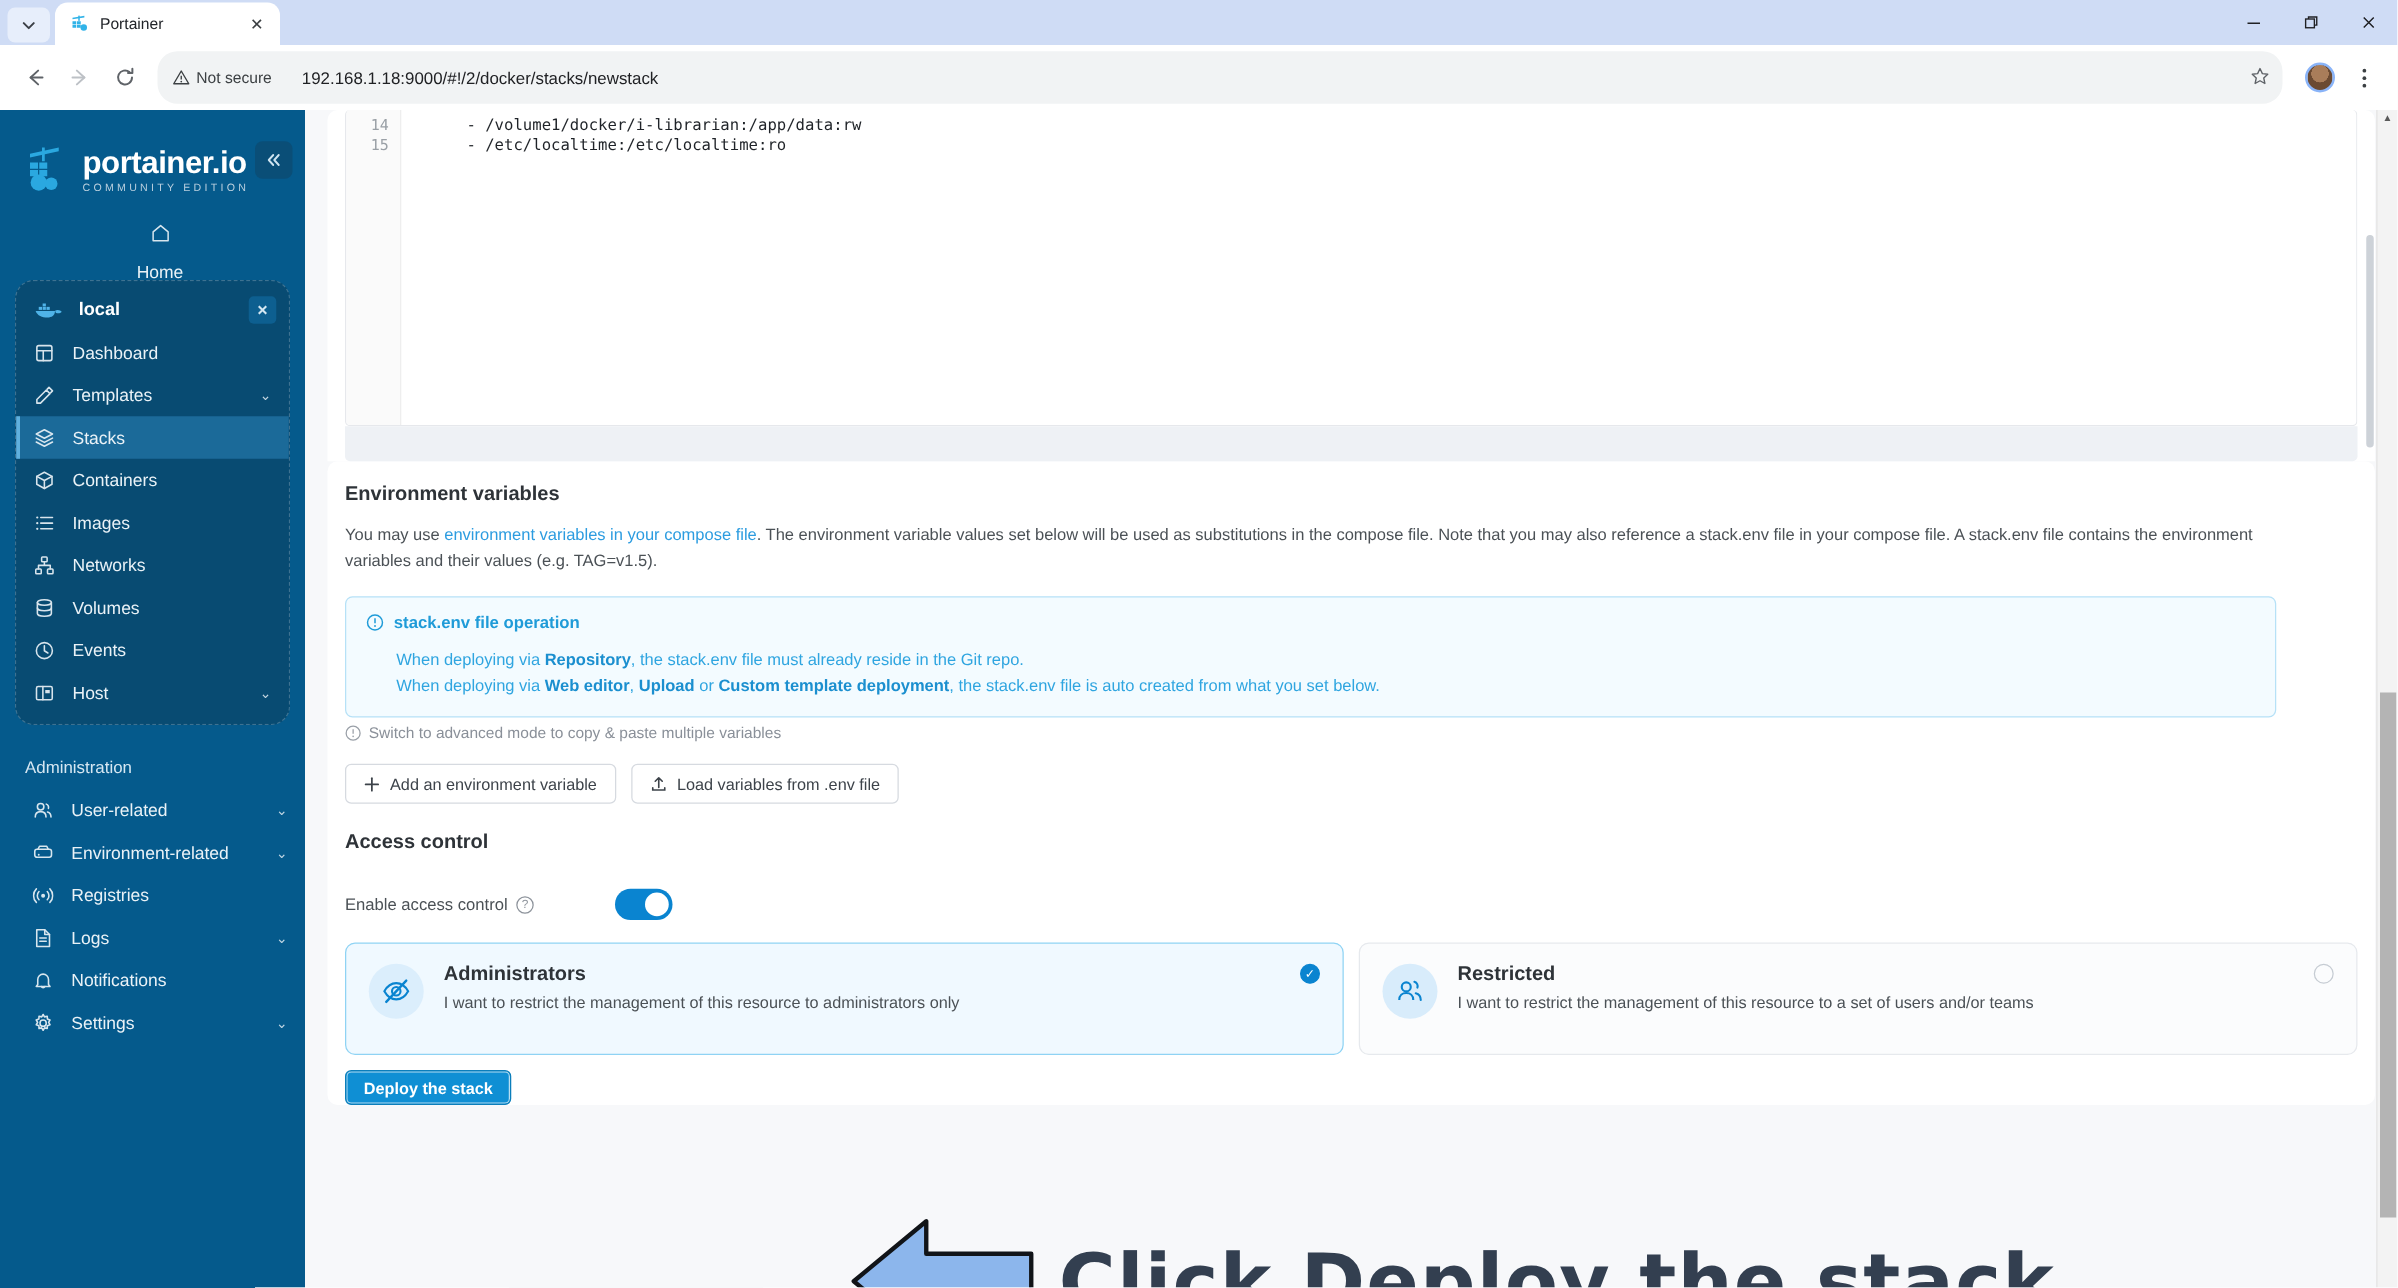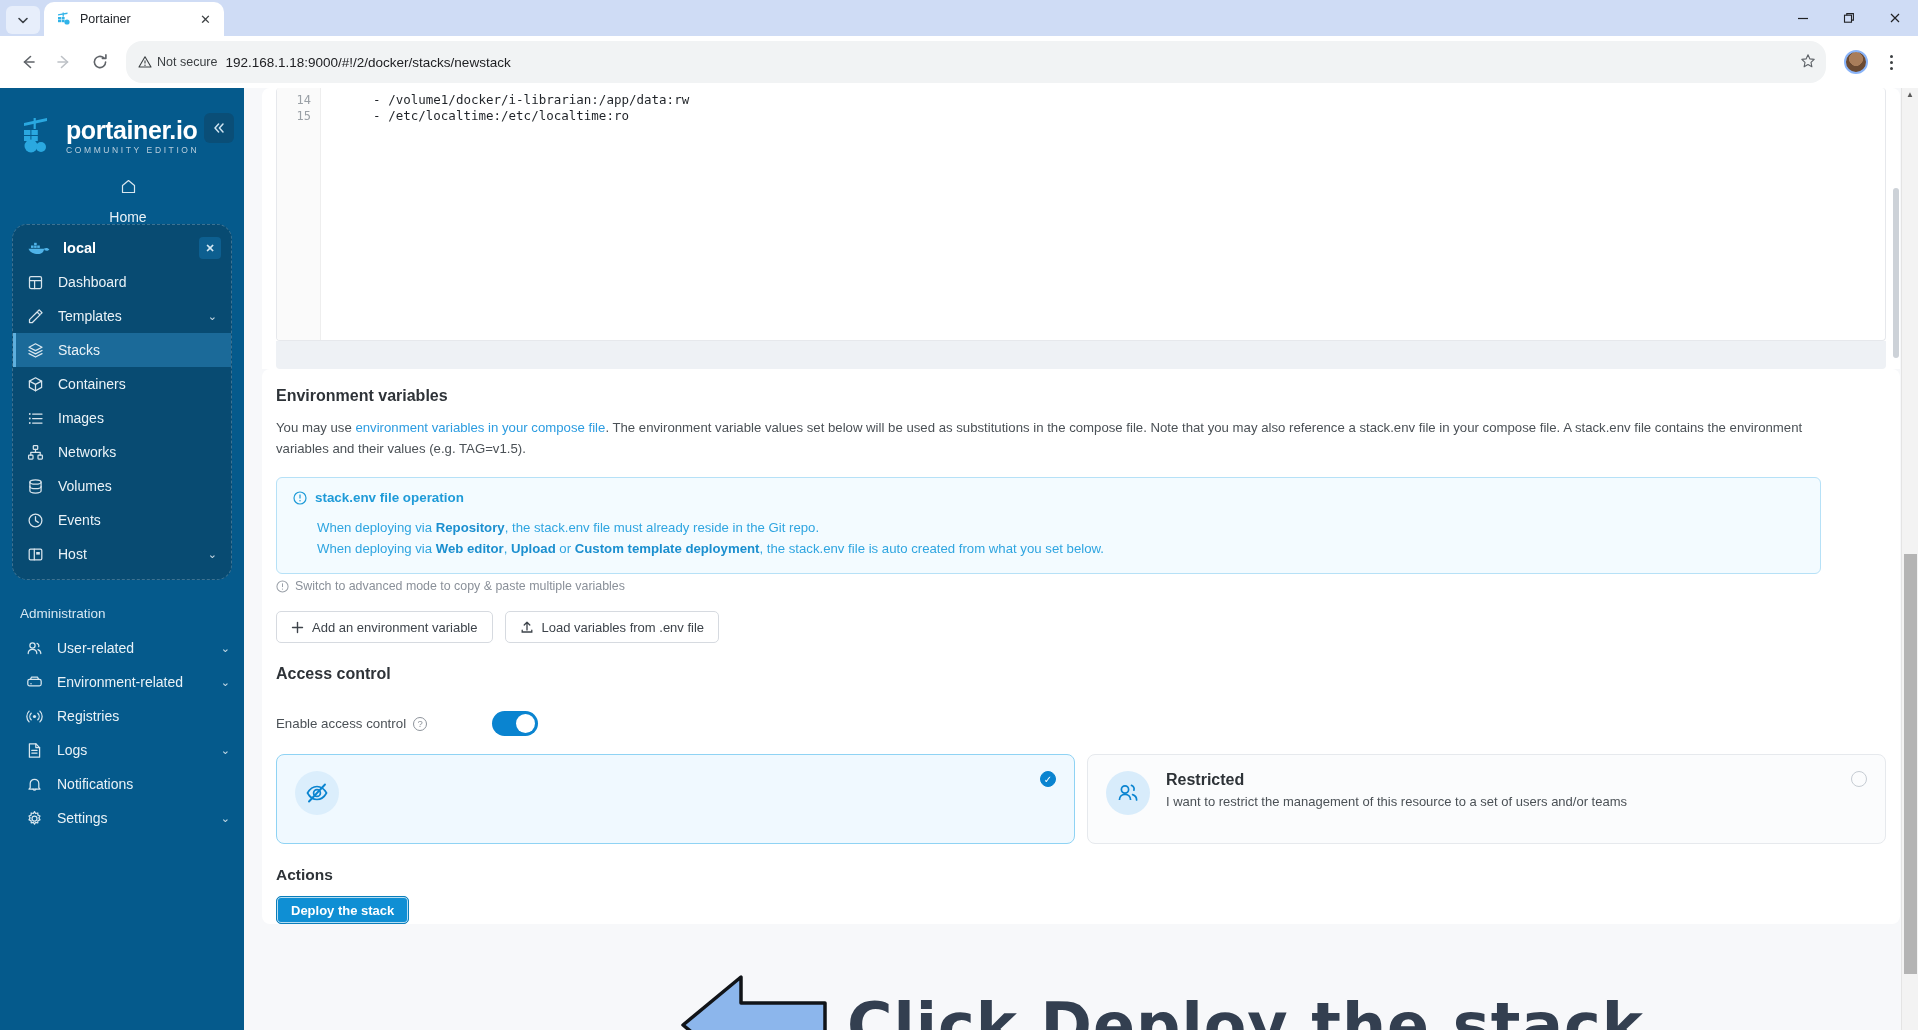--- a/index.html
+++ b/index.html
@@ -53,21 +53,21 @@
     display: flex; align-items: center; padding: 0 12px; gap: 4px;
   }
   .nav-btn {
     width: 32px; height: 32px; display: flex; align-items: center;
     justify-content: center; color: #5f6368; border-radius: 50%;
   }
   .nav-btn.disabled { color: #bdc1c6; }
   .omnibox {
     flex: 1 1 auto; height: 42px; margin: 0 8px 0 6px;
     background: #f1f3f4; border-radius: 16px;
-    display: flex; align-items: center; padding: 0 12px; gap: 8px;
+    display: flex; align-items: center; padding: 0 12px; gap: 24px;
     position: relative;
   }
   .not-secure {
     display: flex; align-items: center; gap: 5px;
     font-size: 12.5px; color: #3c4043; white-space: nowrap;
   }
   .omni-url {
     font-size: 13.5px; color: #202124; flex: 1 1 auto;
     white-space: nowrap; overflow: hidden;
   }
@@ -730,20 +730,24 @@
         <div class="ac-cards">
 
           <div class="ac-card selected">
             <span class="ac-ico">
               <svg width="26" height="26" viewBox="0 0 26 26">
                 <path d="M3.5 13 C6 8.5 9.8 6.5 13 6.5 C16.2 6.5 20 8.5 22.5 13 C20 17.5 16.2 19.5 13 19.5 C9.8 19.5 6 17.5 3.5 13 Z" stroke="#0a84d0" stroke-width="1.7" fill="none"></path>
                 <circle cx="13" cy="13" r="3.4" stroke="#0a84d0" stroke-width="1.7" fill="none"></circle>
                 <line x1="5" y1="21.5" x2="21" y2="4.5" stroke="#0a84d0" stroke-width="1.9" stroke-linecap="round"></line>
               </svg>
             </span>
+            <span>
+              <div class="ac-title">Administrators</div>
+              <div class="ac-desc">I want to restrict the management of this resource to administrators only</div>
+            </span>
             <span class="ac-radio on">✓</span>
           </div>
 
           <div class="ac-card plain">
             <span class="ac-ico">
               <svg width="26" height="26" viewBox="0 0 26 26">
                 <circle cx="10" cy="9.5" r="3.6" stroke="#0a84d0" stroke-width="1.7" fill="none"></circle>
                 <path d="M4.4 20 C4.4 16.4 6.9 14.4 10 14.4 C13.1 14.4 15.6 16.4 15.6 20" stroke="#0a84d0" stroke-width="1.7" fill="none"></path>
                 <path d="M16.5 5.4 C18.6 6.1 19.6 8.2 18.9 10.1" stroke="#0a84d0" stroke-width="1.7" fill="none" stroke-linecap="round"></path>
                 <path d="M17.6 14.6 C20 15.3 21.6 17.2 21.6 20" stroke="#0a84d0" stroke-width="1.7" fill="none" stroke-linecap="round"></path>
@@ -751,21 +755,20 @@
             </span>
             <span>
               <div class="ac-title">Restricted</div>
               <div class="ac-desc">I want to restrict the management of this resource to a set of users and/or teams</div>
             </span>
             <span class="ac-radio"></span>
           </div>
 
         </div>
 
-        <div class="actions-title">Actions</div>
         <div><span class="deploy-btn">Deploy the stack</span></div>
 
       </div>
     </div>
 
     <div class="annot">
       <svg width="150" height="105" viewBox="0 0 150 105">
         <path d="M4 52 L62 4 L62 30 L146 30 L146 74 L62 74 L62 100 Z" fill="#8cb6ec" stroke="#111418" stroke-width="3.5" stroke-linejoin="round"></path>
       </svg>
       <span class="annot-text">Click Deploy the stack</span>

